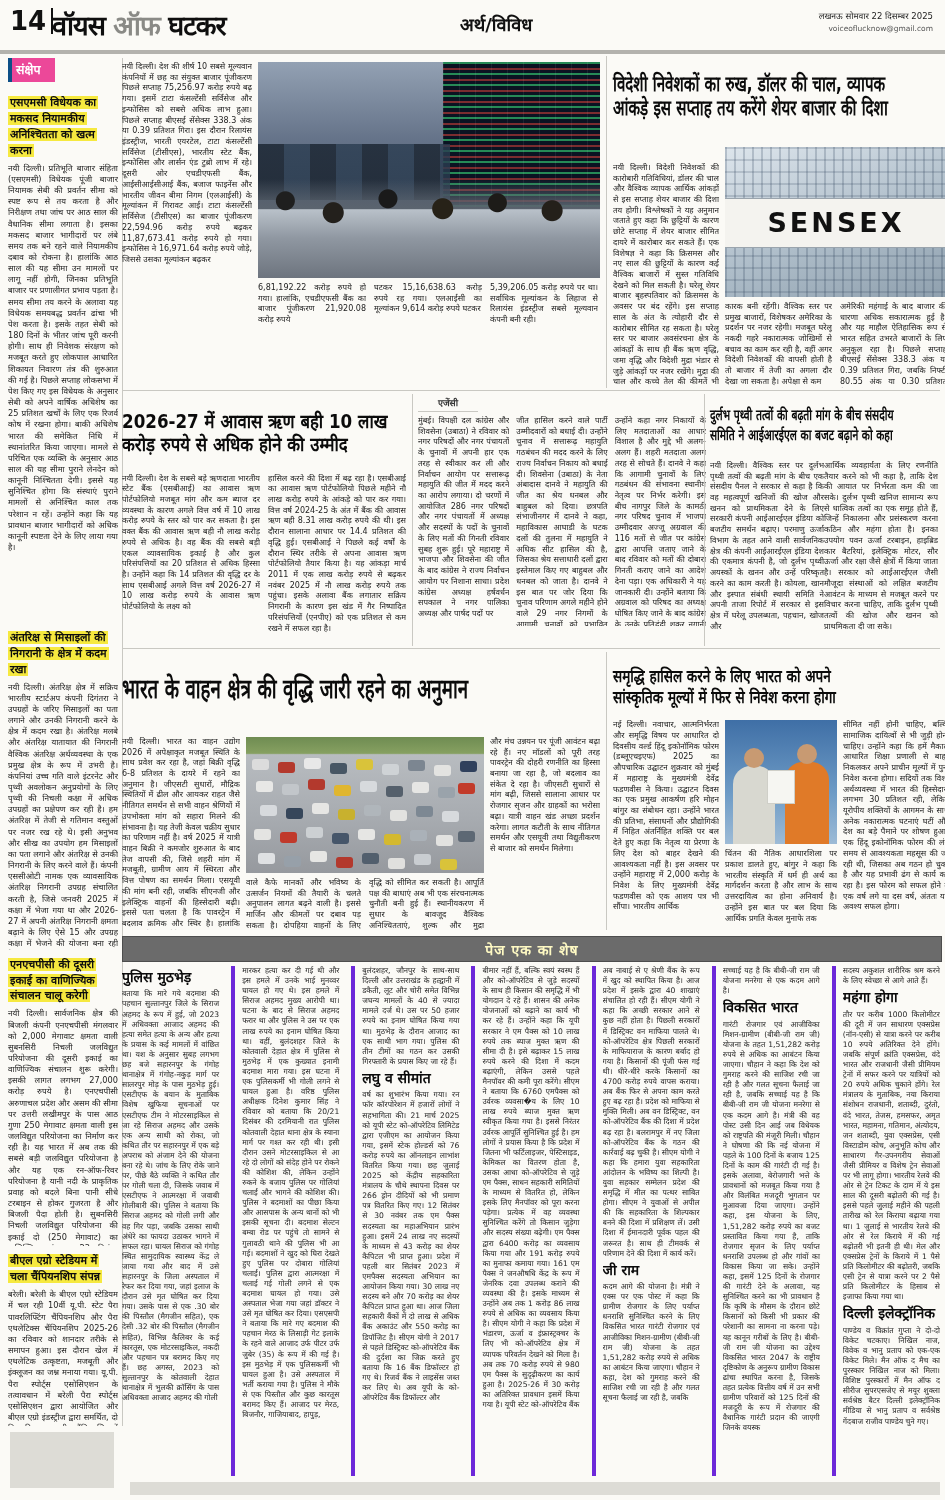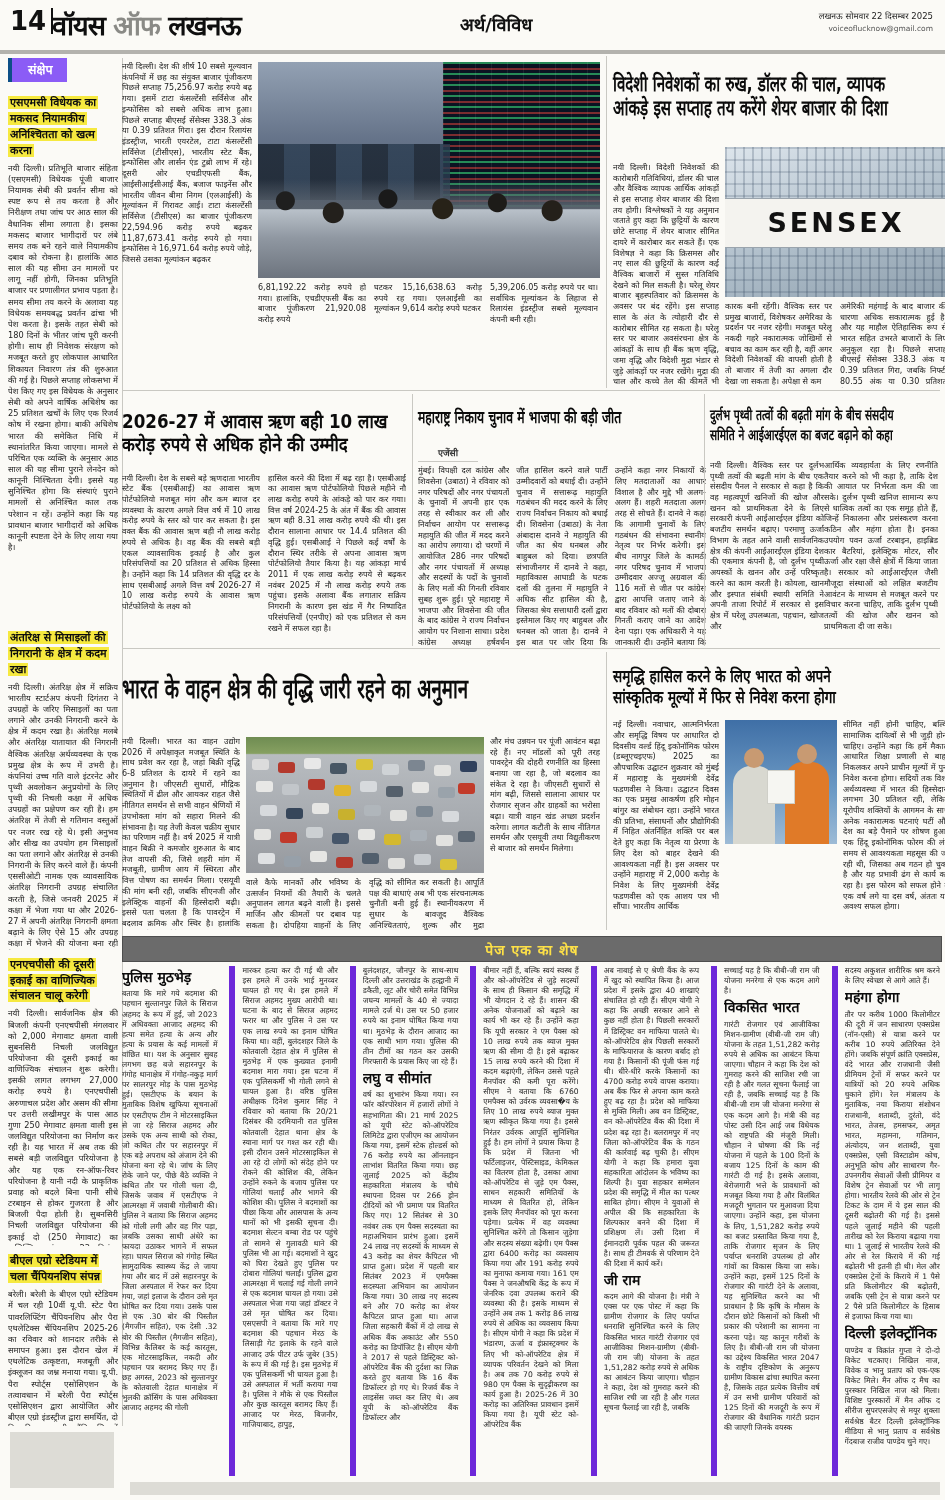--- a/index.html
+++ b/index.html
@@ -11,21 +11,21 @@
   .pageno{position:absolute;left:10px;top:8px;font-size:26px;font-weight:bold;color:#111;border-right:2px solid #111;padding-right:5px;line-height:1;}
   .masthead{position:absolute;left:52px;top:6px;font-size:27px;font-weight:bold;letter-spacing:-1px;white-space:nowrap;}
   .masthead .m1,.masthead .m3{color:#0e0e0e;}
   .masthead .m2{color:#8a8a86;}
   .section-title{position:absolute;left:460px;top:12px;font-size:18px;font-weight:bold;color:#111;}
   .dateblock{position:absolute;right:12px;top:10px;text-align:right;font-size:8.5px;color:#222;line-height:1.5;}
   .dateblock .email{color:#555;font-size:7.5px;text-align:right;}
 
   
   #sidebar{position:absolute;left:8px;top:58px;width:110px;height:1368px;overflow:hidden;border-right:1px solid #c9c8c2;padding-right:4px;}
-  .brieflabel{display:inline-block;background:#8b5cf6;color:#fff;font-weight:bold;font-size:12.5px;padding:3px 14px 4px 16px;margin-bottom:6px;border-left:4px solid #0d4f86;}
+  .brieflabel{display:inline-block;background:#ec4899;color:#fff;font-weight:bold;font-size:12.5px;padding:3px 14px 4px 4px;margin-bottom:6px;border-left:4px solid #0d4f86;}
   .side-head{font-size:11px;font-weight:bold;line-height:1.45;margin:7px 0 4px 0;color:#0d0d0d;}
   .side-head span{background:#f6e93f;box-decoration-break:clone;-webkit-box-decoration-break:clone;padding:0 2px;}
   .side-body{font-size:8.2px;line-height:1.36;text-align:justify;color:#222;}
   #side-graybox{position:absolute;left:10px;top:1432px;width:104px;height:56px;background:#dddcd6;}
 
   
   .art{position:absolute;overflow:hidden;}
   .hl{font-weight:bold;color:#0b0b0b;line-height:1.12;}
   .hl .ln{display:inline-block;white-space:nowrap;transform-origin:0 50%;}
   .body-txt{font-size:8px;line-height:1.34;text-align:justify;color:#222;}
@@ -121,42 +121,42 @@
   .photo-g .man1{position:absolute;left:8px;bottom:0;width:42px;height:78px;background:#d8d8d0;border-radius:18px 18px 0 0;}
   .photo-g .man1:before{content:"";position:absolute;left:11px;top:-18px;width:20px;height:20px;border-radius:50%;background:#c89a72;}
   .photo-g .man2{position:absolute;right:8px;bottom:0;width:44px;height:82px;background:#e07a28;border-radius:18px 18px 0 0;}
   .photo-g .man2:before{content:"";position:absolute;left:12px;top:-18px;width:20px;height:20px;border-radius:50%;background:#c89a72;}
   .photo-g .paper{position:absolute;left:42px;bottom:40px;width:26px;height:32px;background:#f6f6f2;border:1px solid #cfcfc8;}
   #art-g .mid .cap{width:112px;height:96px;overflow:hidden;margin-top:5px;}
   #art-g .c3{width:106px;flex:none;height:226px;overflow:hidden;}
 
   
   #banner{position:absolute;left:122px;top:936px;width:818px;height:24px;background:#6b6b6b;display:flex;align-items:center;justify-content:center;border:1px solid #4d4d4d;}
-  #banner .t{color:#fde047;font-weight:bold;font-size:14px;letter-spacing:1px;}
+  #banner .t{color:#fef9c3;font-weight:bold;font-size:14px;letter-spacing:1px;}
 
   
   #bottom{position:absolute;left:122px;top:966px;width:818px;height:510px;display:flex;gap:7px;}
-  #bottom .bcol{flex:1 1 0;overflow:hidden;border-right:6px solid #6d28d9;padding-right:12px;}
+  #bottom .bcol{flex:1 1 0;overflow:hidden;border-right:4px solid #6d28d9;padding-right:12px;}
   #bottom .bcol:last-child{border-right:none;padding-right:0;}
   .bhead{font-size:14px;font-weight:bold;color:#0b0b0b;margin:4px 0 4px 0;line-height:1.1;}
   .bpara{font-size:7.6px;line-height:1.33;text-align:justify;color:#242424;margin:0 0 4px 0;}
 
   #footer-strip{position:absolute;left:130px;top:1482px;width:810px;height:13px;background:#dddcd6;}
 </style>
 </head>
 <body>
 
 <div id="page">
 
   <div id="header">
     <div class="pageno">14</div>
     <div class="masthead">
       <span class="m1">वॉयस</span>
       <span class="m2">ऑफ</span>
-      <span class="m3">लखनऊ</span>
+      <span class="m3">घटकर</span>
     </div>
     <div class="section-title">अर्थ/विविध</div>
     <div class="dateblock">
       <div>लखनऊ सोमवार 22 दिसम्बर 2025</div>
       <div class="email">voiceoflucknow@gmail.com</div>
     </div>
   </div>
 
   <div id="sidebar">
     <div class="brieflabel">संक्षेप</div>
@@ -221,21 +221,20 @@
       <span class="ln">2026-27 में आवास ऋण बही 10 लाख</span><br>
       <span class="ln">करोड़ रुपये से अधिक होने की उम्मीद</span>
     </h2>
     <div class="cols">
       <div class="col body-txt">नयी दिल्ली। देश के सबसे बड़े ऋणदाता भारतीय स्टेट बैंक (एसबीआई) का आवास ऋण पोर्टफोलियो मजबूत मांग और कम ब्याज दर व्यवस्था के कारण अगले वित्त वर्ष में 10 लाख करोड़ रुपये के स्तर को पार कर सकता है। इस वक्त बैंक की आवास ऋण बही नौ लाख करोड़ रुपये से अधिक है। वह बैंक की सबसे बड़ी एकल व्यावसायिक इकाई है और कुल परिसंपत्तियों का 20 प्रतिशत से अधिक हिस्सा है। उन्होंने कहा कि 14 प्रतिशत की वृद्धि दर के साथ एसबीआई अगले वित्त वर्ष 2026-27 में 10 लाख करोड़ रुपये के आवास ऋण पोर्टफोलियो के लक्ष्य को</div>
       <div class="col body-txt">हासिल करने की दिशा में बढ़ रहा है। एसबीआई का आवास ऋण पोर्टफोलियो पिछले महीने नौ लाख करोड़ रुपये के आंकड़े को पार कर गया। वित्त वर्ष 2024-25 के अंत में बैंक की आवास ऋण बही 8.31 लाख करोड़ रुपये की थी। इस दौरान सालाना आधार पर 14.4 प्रतिशत की वृद्धि हुई। एसबीआई ने पिछले कई वर्षों के दौरान स्थिर तरीके से अपना आवास ऋण पोर्टफोलियो तैयार किया है। यह आंकड़ा मार्च 2011 में एक लाख करोड़ रुपये से बढ़कर नवंबर 2025 में नौ लाख करोड़ रुपये तक पहुंचा। इसके अलावा बैंक लगातार सक्रिय निगरानी के कारण इस खंड में गैर निष्पादित परिसंपत्तियों (एनपीए) को एक प्रतिशत से कम रखने में सफल रहा है।</div>
     </div>
   </section>
 
   <section class="art" id="art-d">
-    <h2 class="hl"><span class="ln">महाराष्ट्र निकाय चुनाव में भाजपा की बड़ी जीत</span></h2>
     <div class="byline">एजेंसी</div>
     <div class="cols">
       <div class="col body-txt">मुंबई। विपक्षी दल कांग्रेस और शिवसेना (उबाठा) ने रविवार को नगर परिषदों और नगर पंचायतों के चुनावों में अपनी हार एक तरह से स्वीकार कर ली और निर्वाचन आयोग पर सत्तारूढ़ महायुति की जीत में मदद करने का आरोप लगाया। दो चरणों में आयोजित 286 नगर परिषदों और नगर पंचायतों में अध्यक्ष और सदस्यों के पदों के चुनावों के लिए मतों की गिनती रविवार सुबह शुरू हुई। पूरे महाराष्ट्र में भाजपा और शिवसेना की जीत के बाद कांग्रेस ने राज्य निर्वाचन आयोग पर निशाना साधा। प्रदेश कांग्रेस अध्यक्ष हर्षवर्धन सपकाल ने नगर पालिका अध्यक्ष और पार्षद पदों पर</div>
       <div class="col body-txt">जीत हासिल करने वाले पार्टी उम्मीदवारों को बधाई दी। उन्होंने चुनाव में सत्तारूढ़ महायुति गठबंधन की मदद करने के लिए राज्य निर्वाचन निकाय को बधाई दी। शिवसेना (उबाठा) के नेता अंबादास दानवे ने महायुति की जीत का श्रेय धनबल और बाहुबल को दिया। छत्रपति संभाजीनगर में दानवे ने कहा, महाविकास आघाडी के घटक दलों की तुलना में महायुति ने अधिक सीट हासिल की है, जिसका श्रेय सत्ताधारी दलों द्वारा इस्तेमाल किए गए बाहुबल और धनबल को जाता है। दानवे ने इस बात पर जोर दिया कि चुनाव परिणाम अगले महीने होने वाले 29 नगर निगमों के आगामी चुनावों को प्रभावित नहीं करेगा।</div>
       <div class="col body-txt">उन्होंने कहा नगर निकायों के लिए मतदाताओं का आधार विशाल है और मुद्दे भी अलग-अलग हैं। शहरी मतदाता अलग तरह से सोचते हैं। दानवे ने कहा कि आगामी चुनावों के लिए गठबंधन की संभावना स्थानीय नेतृत्व पर निर्भर करेगी। इस बीच नागपुर जिले के कामठी नगर परिषद चुनाव में भाजपा उम्मीदवार अज्जू अग्रवाल की 116 मतों से जीत पर कांग्रेस द्वारा आपत्ति जताए जाने के बाद रविवार को मतों की दोबारा गिनती कराए जाने का आदेश देना पड़ा। एक अधिकारी ने यह जानकारी दी। उन्होंने बताया कि अग्रवाल को परिषद का अध्यक्ष घोषित किए जाने के बाद कांग्रेस के उनके प्रतिद्वंद्वी शकूर नगानी ने आपत्ति जताई।</div>
     </div>
   </section>
 
   <section class="art" id="art-e">
     <h2 class="hl">
@@ -273,20 +272,21 @@
       <span class="ln">सांस्कृतिक मूल्यों में फिर से निवेश करना होगा</span>
     </h2>
     <div class="row">
       <div class="c1 body-txt">नई दिल्ली। नवाचार, आत्मनिर्भरता और समृद्धि विषय पर आधारित दो दिवसीय वर्ल्ड हिंदू इकोनॉमिक फोरम (डब्लूएचइएफ) 2025 का औपचारिक उद्घाटन शुक्रवार को मुंबई में महाराष्ट्र के मुख्यमंत्री देवेंद्र फडणवीस ने किया। उद्घाटन दिवस का एक प्रमुख आकर्षण हरि मोहन बांगुर का संबोधन रहा। उन्होंने भारत की प्रतिभा, संसाधनों और प्रौद्योगिकी में निहित अंतर्निहित शक्ति पर बल देते हुए कहा कि नेतृत्व या प्रेरणा के लिए देश को बाहर देखने की आवश्यकता नहीं है। इस अवसर पर उन्होंने महाराष्ट्र में 2,000 करोड़ के निवेश के लिए मुख्यमंत्री देवेंद्र फडणवीस को एक आशय पत्र भी सौंपा। भारतीय आर्थिक</div>
       <div class="mid">
         <div class="photo-g">
           <div class="man1"></div>
           <div class="man2"></div>
           <div class="paper"></div>
         </div>
+        <div class="cap body-txt">चिंतन की नैतिक आधारशिला पर प्रकाश डालते हुए, बांगुर ने कहा कि भारतीय संस्कृति में धर्म ही अर्थ का मार्गदर्शन करता है और लाभ के साथ उत्तरदायित्व का होना अनिवार्य है। उन्होंने इस बात पर बल दिया कि आर्थिक प्रगति केवल मुनाफे तक</div>
       </div>
       <div class="c3 body-txt">सीमित नहीं होनी चाहिए, बल्कि सामाजिक दायित्वों से भी जुड़ी होनी चाहिए। उन्होंने कहा कि हमें मैकाले आधारित शिक्षा प्रणाली से बाहर निकलकर अपने प्राचीन मूल्यों में पुनः निवेश करना होगा। सदियों तक विश्व अर्थव्यवस्था में भारत की हिस्सेदारी लगभग 30 प्रतिशत रही, लेकिन यूरोपीय शक्तियों के आगमन के साथ अनेक नकारात्मक घटनाएं घटीं और देश का बड़े पैमाने पर शोषण हुआ। एक हिंदू इकोनॉमिक फोरम की लंबे समय से आवश्यकता महसूस की जा रही थी, जिसका अब गठन हो चुका है और यह प्रभावी ढंग से कार्य कर रहा है। इस फोरम को सफल होने में एक वर्ष लगे या दस वर्ष, अंततः यह अवश्य सफल होगा।</div>
     </div>
   </section>
 
   <div id="banner">
     <span class="t">पेज एक का शेष</span>
   </div>
 
   <div id="bottom">

